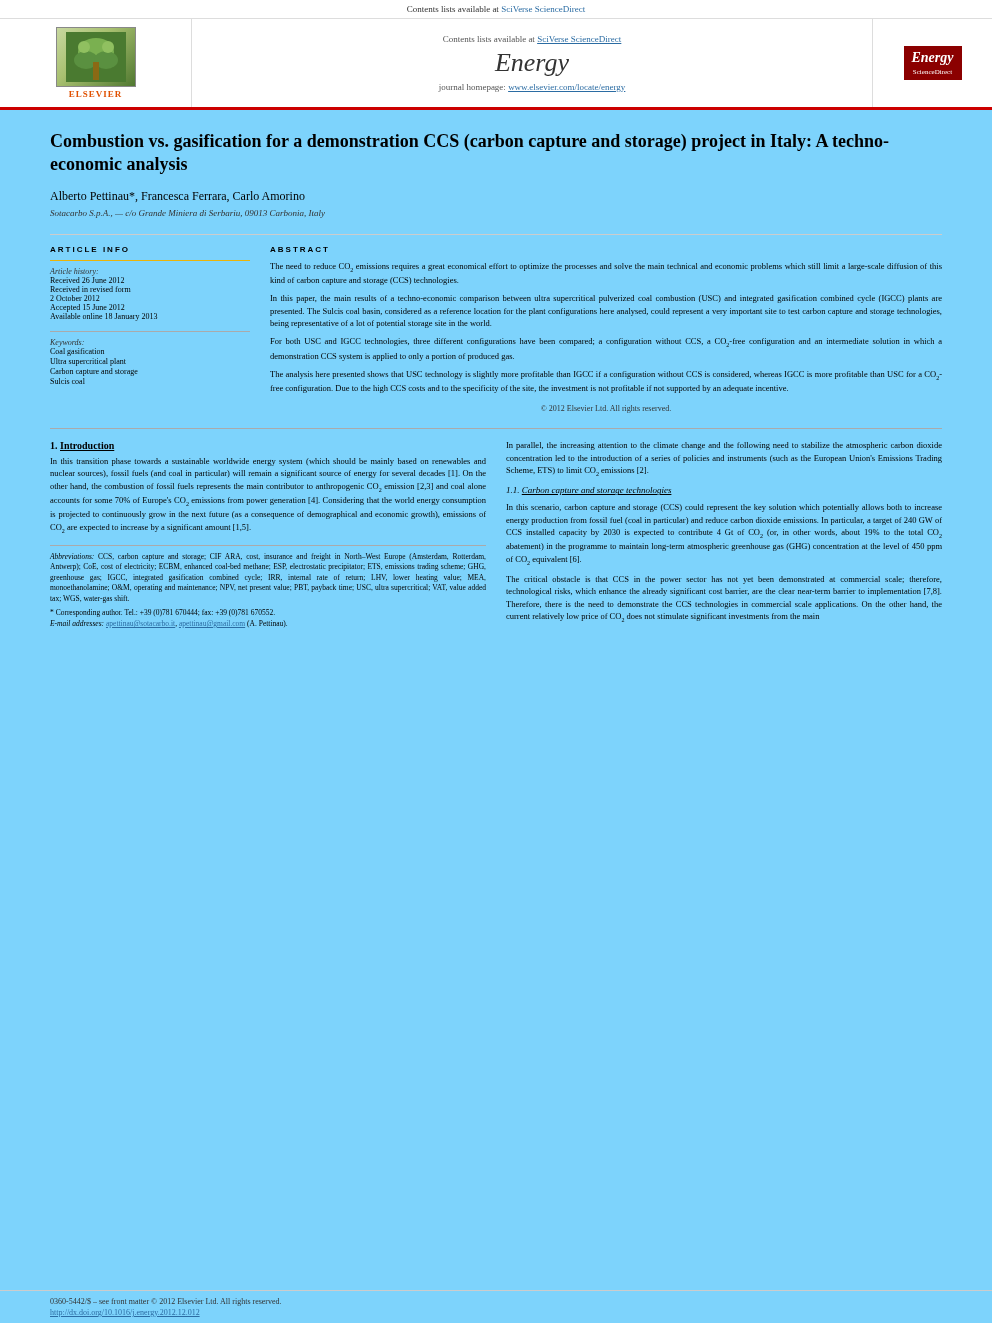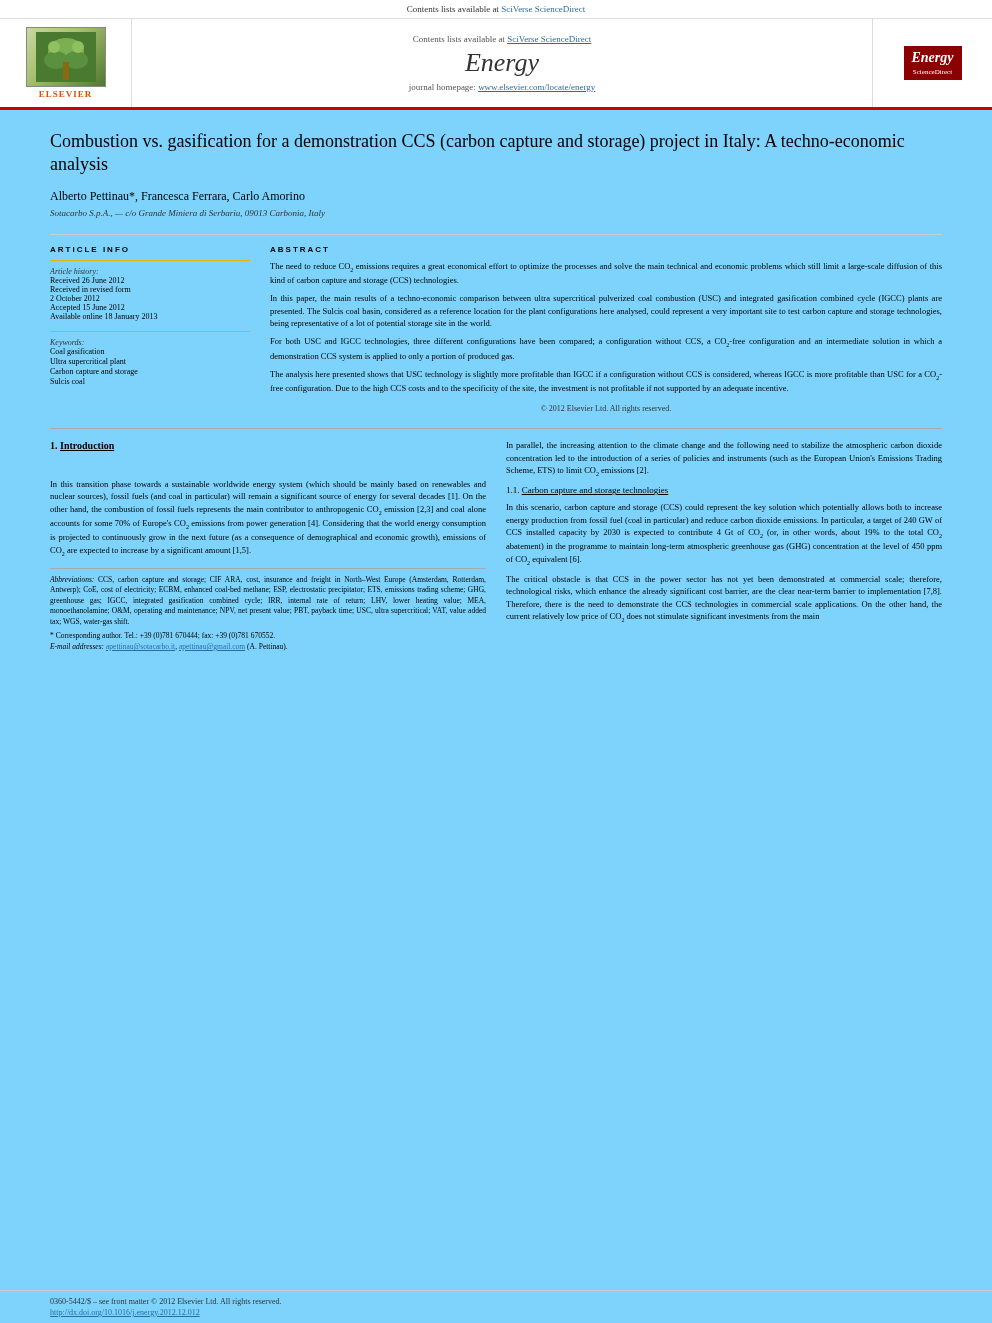--- a/index.html
+++ b/index.html
@@ -29,21 +29,21 @@
     }
     .top-bar a { color: #2b6ca3; text-decoration: none; }
     
     .journal-header {
       display: flex;
       align-items: stretch;
       border-bottom: 3px solid #c00;
       background: #fff;
     }
     .journal-logo-left {
-      width: 132px;
+      width: 192px;
       display: flex;
       align-items: center;
       justify-content: center;
       padding: 8px;
       border-right: 1px solid #ddd;
     }
     .elsevier-logo {
       text-align: center;
     }
     .elsevier-logo .logo-box {
@@ -105,21 +105,21 @@
       text-align: center;
       font-style: italic;
     }
     
     .article-content {
       padding: 20px 50px;
       flex: 1;
     }
     .article-title {
       font-size: 18px;
-      font-weight: normal;
+      font-weight: bold;
       font-family: 'Times New Roman', serif;
       color: #000;
       line-height: 1.3;
       margin-bottom: 12px;
     }
     .authors {
       font-size: 12px;
       color: #000;
       margin-bottom: 4px;
     }
@@ -199,25 +199,26 @@
     }
     .body-col {
       flex: 1;
       font-size: 8.5px;
       line-height: 1.45;
       text-align: justify;
     }
     .section-heading {
       font-size: 10px;
       font-weight: bold;
-      margin-bottom: 24px;
+      margin-bottom: 1px;
       color: #000;
     }
     .subsection-heading {
       font-size: 9px;
+      font-style: italic;
       margin-bottom: 4px;
       color: #000;
     }
     .body-text {
       font-size: 8.5px;
       line-height: 1.45;
       text-align: justify;
       margin-bottom: 6px;
     }
     

